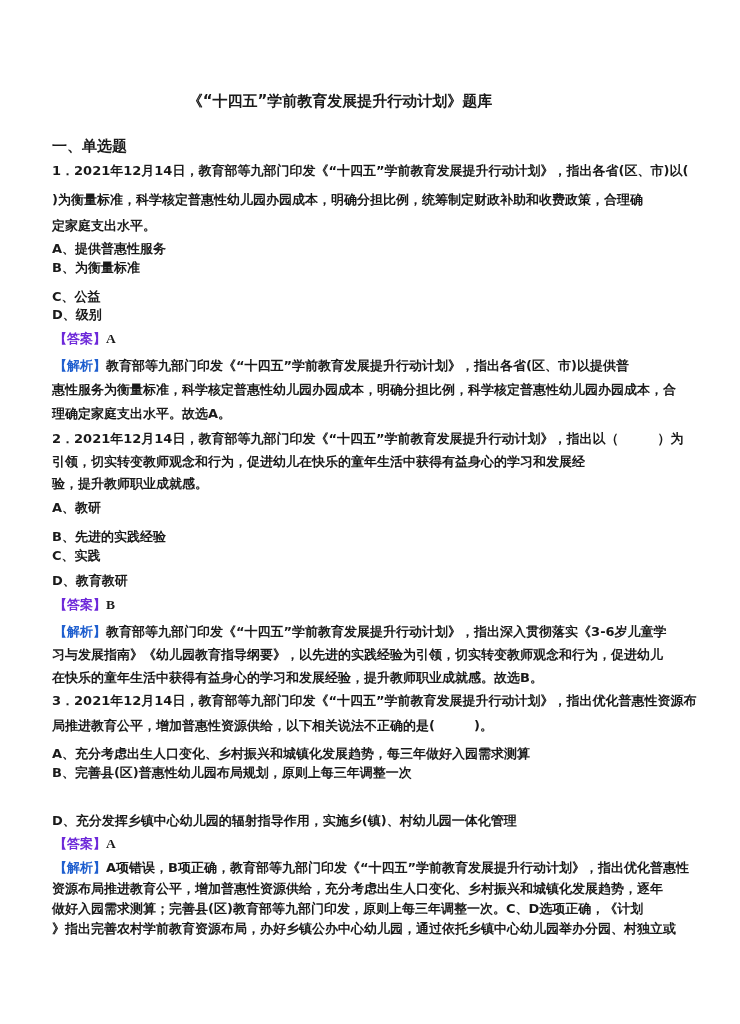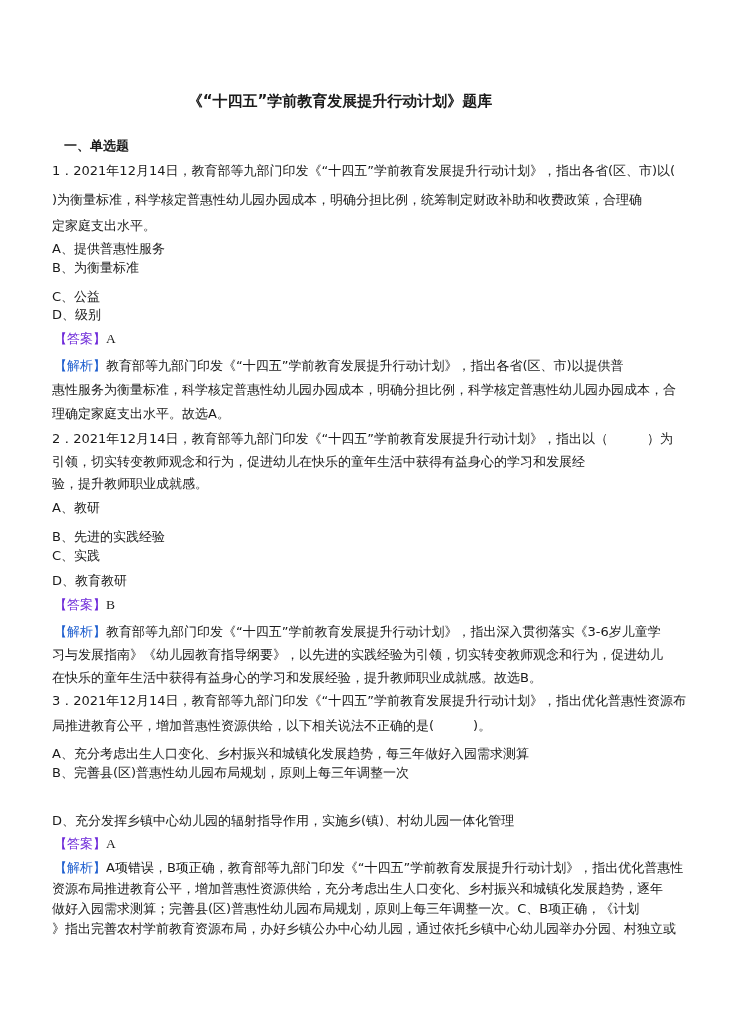--- a/index.html
+++ b/index.html
@@ -1,22 +1,22 @@
 <!DOCTYPE html>
 <html><head>
 <meta charset="utf-8">
 <style>
   html, body { margin: 0; padding: 0; background: #ffffff; }
   body { width: 740px; height: 1024px; overflow: hidden; position: relative;
          font-family: "DejaVu Sans", "Liberation Sans", sans-serif; color: #1a1a1a; }
   .page { position: absolute; left: 0; top: 0; width: 740px; height: 1024px; }
   .title { position: absolute; left: 0; width: 600px; top: 92px; text-align: center;
            font-size: 15px; font-weight: bold; letter-spacing: 0px; margin-left: 40px; }
-  .section { position: absolute; left: 64px; top: 137px; font-size: 13px; font-weight: bold; }
-  .line { position: absolute; left: 52px; font-size: 13px; white-space: nowrap; line-height: 16px; }
+  .section { position: absolute; left: 52px; top: 137px; font-size: 15px; font-weight: bold; }
+  .line { position: absolute; left: 52px; font-size: 13px; white-space: nowrap; line-height: 16px; font-weight: bold; }
   .ans-tag { color: #6d28d9; }
   .exp-tag { color: #1f5fcf; margin-top: 20px; }
   .opt-letter { font-family: "Liberation Serif", serif; font-size: 13.5px; }
 </style>
 </head>
 <body>
 
 <div class="page">
   <div class="title">《“十四五”学前教育发展提升行动计划》题库</div>
   <div class="section">一、单选题</div>
@@ -58,15 +58,15 @@
   <div class="line" style="top:746px">A、充分考虑出生人口变化、乡村振兴和城镇化发展趋势，每三年做好入园需求测算</div>
   <div class="line" style="top:765px">B、完善县(区)普惠性幼儿园布局规划，原则上每三年调整一次</div>
   <div class="line" style="top:813px">D、充分发挥乡镇中心幼儿园的辐射指导作用，实施乡(镇)、村幼儿园一体化管理</div>
   <div class="line" style="top:836px; left:54px">
     <span class="ans-tag">【答案】</span><span class="opt-letter">A</span>
   </div>
   <div class="line" style="top:860px; left:54px">
     <span class="exp-tag">【解析】</span><span>A项错误，B项正确，教育部等九部门印发《“十四五”学前教育发展提升行动计划》，指出优化普惠性</span>
   </div>
   <div class="line" style="top:881px">资源布局推进教育公平，增加普惠性资源供给，充分考虑出生人口变化、乡村振兴和城镇化发展趋势，逐年</div>
-  <div class="line" style="top:901px">做好入园需求测算；完善县(区)普惠性幼儿园布局规划，原则上每三年调整一次。C、B项正确，《计划</div>
+  <div class="line" style="top:901px">做好入园需求测算；完善县(区)教育部等九部门印发，原则上每三年调整一次。C、D选项正确，《计划</div>
   <div class="line" style="top:921px">》指出完善农村学前教育资源布局，办好乡镇公办中心幼儿园，通过依托乡镇中心幼儿园举办分园、村独立或</div>
 </div>
 
 </body></html>

